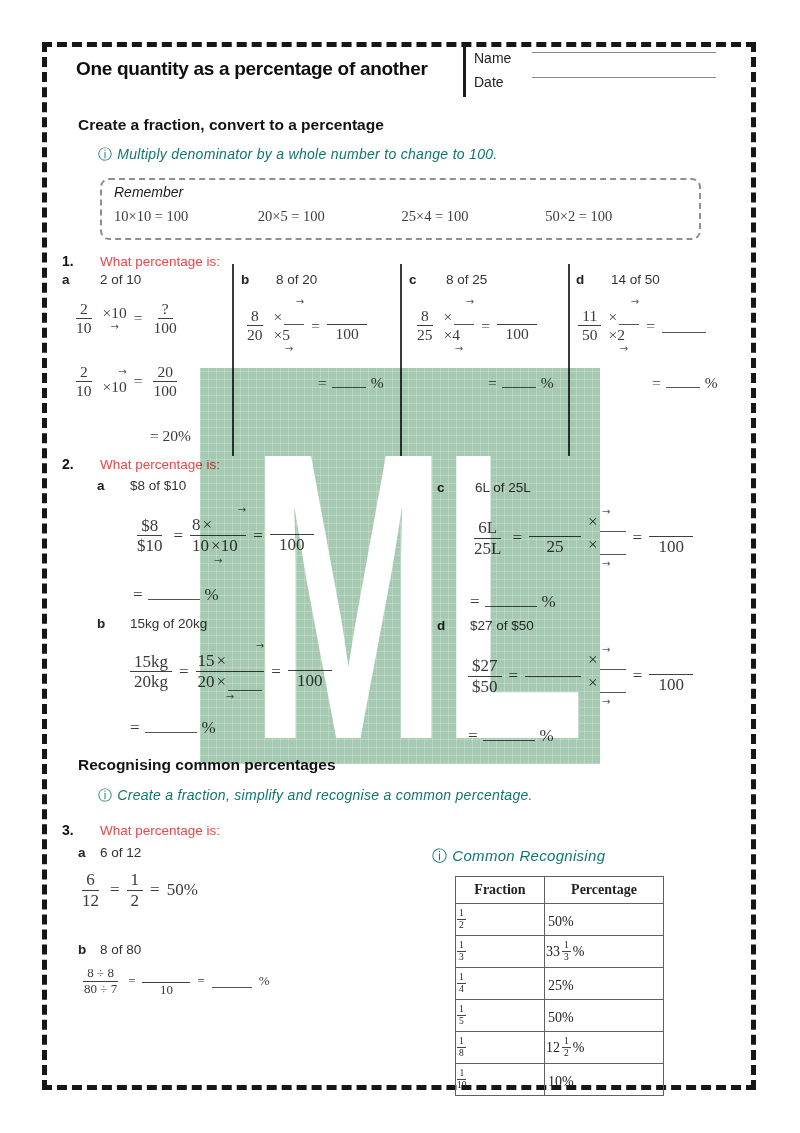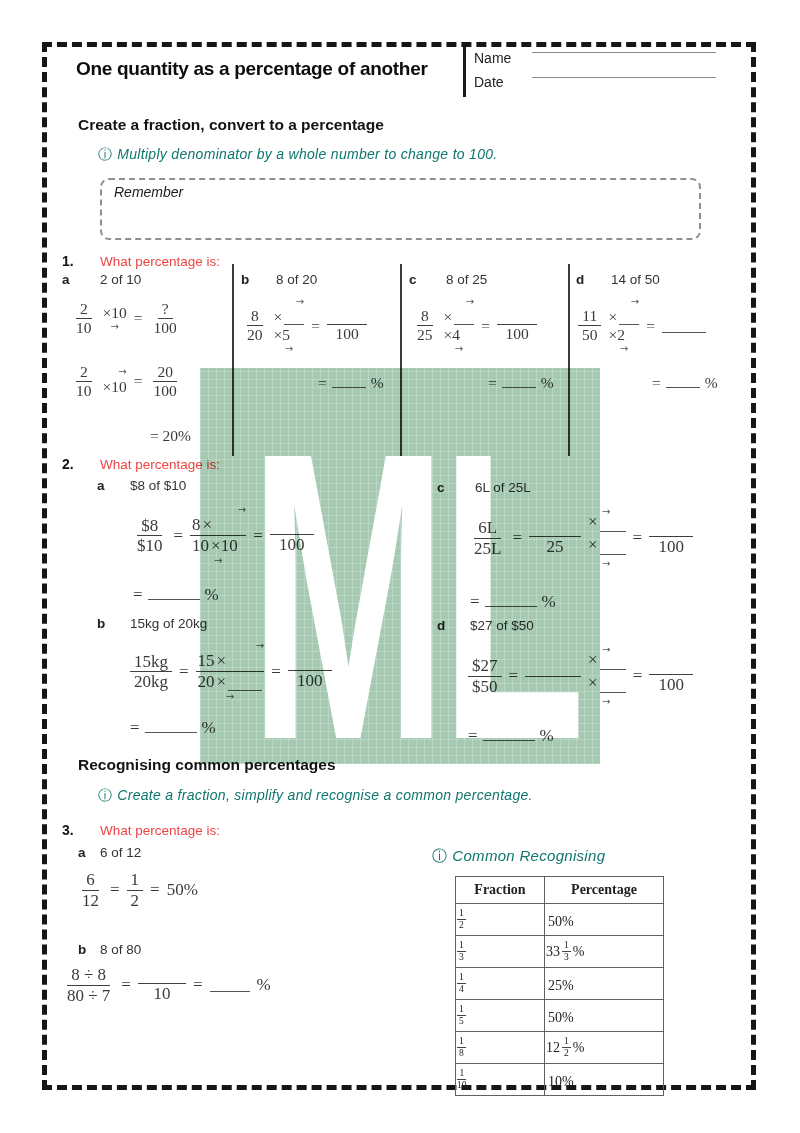--- a/index.html
+++ b/index.html
@@ -65,20 +65,26 @@
 <div class="abs lbl" style="left:474px;top:74px">Date</div>
 <div class="wline" style="left:532px;top:77px;width:184px"></div>
 
 <div class="abs h2" style="left:78px;top:116px">Create a fraction, convert to a percentage</div>
 <div class="abs hand" style="left:98px;top:146px">
   <span class="icon">ⓘ</span><span>Multiply denominator by a whole number to change to 100.</span>
 </div>
 
 <div class="rem">
   <div class="rem-title">Remember</div>
+  <div class="rem-eqs">
+    <span>10×10 = 100</span>
+    <span>20×5 = 100</span>
+    <span>25×4 = 100</span>
+    <span>50×2 = 100</span>
+  </div>
 </div>
 
 <div class="abs qnum" style="left:62px;top:253px">1.</div>
 <div class="abs prompt" style="left:100px;top:254px">What percentage is:</div>
 
 <div class="abs ql" style="left:62px;top:272px">a</div>
 <div class="abs qq" style="left:100px;top:272px">2 of 10</div>
 <div class="abs ql" style="left:241px;top:272px">b</div>
 <div class="abs qq" style="left:276px;top:272px">8 of 20</div>
 <div class="abs ql" style="left:409px;top:272px">c</div>
@@ -364,21 +370,21 @@
   <span>=</span>
   <span class="fr">
       <span class="n">1</span>
       <span class="d">2</span>
     </span>
   <span>=</span>
   <span>50%</span>
 </div>
 <div class="abs ql" style="left:78px;top:942px">b</div>
 <div class="abs qq" style="left:100px;top:942px">8 of 80</div>
-<div class="eqrow" style="left:63px;top:965px;font-size:17px">
+<div class="eqrow" style="left:80px;top:965px;font-size:13px">
   <span class="fr">
       <span class="n">8 ÷ 8</span>
       <span class="d">80 ÷ 7</span>
     </span>
   <span>=</span>
   <span class="fr">
       <span class="n bln" style="width:40px;height:17px"></span>
       <span class="d">10</span>
     </span>
   <span>=</span>

